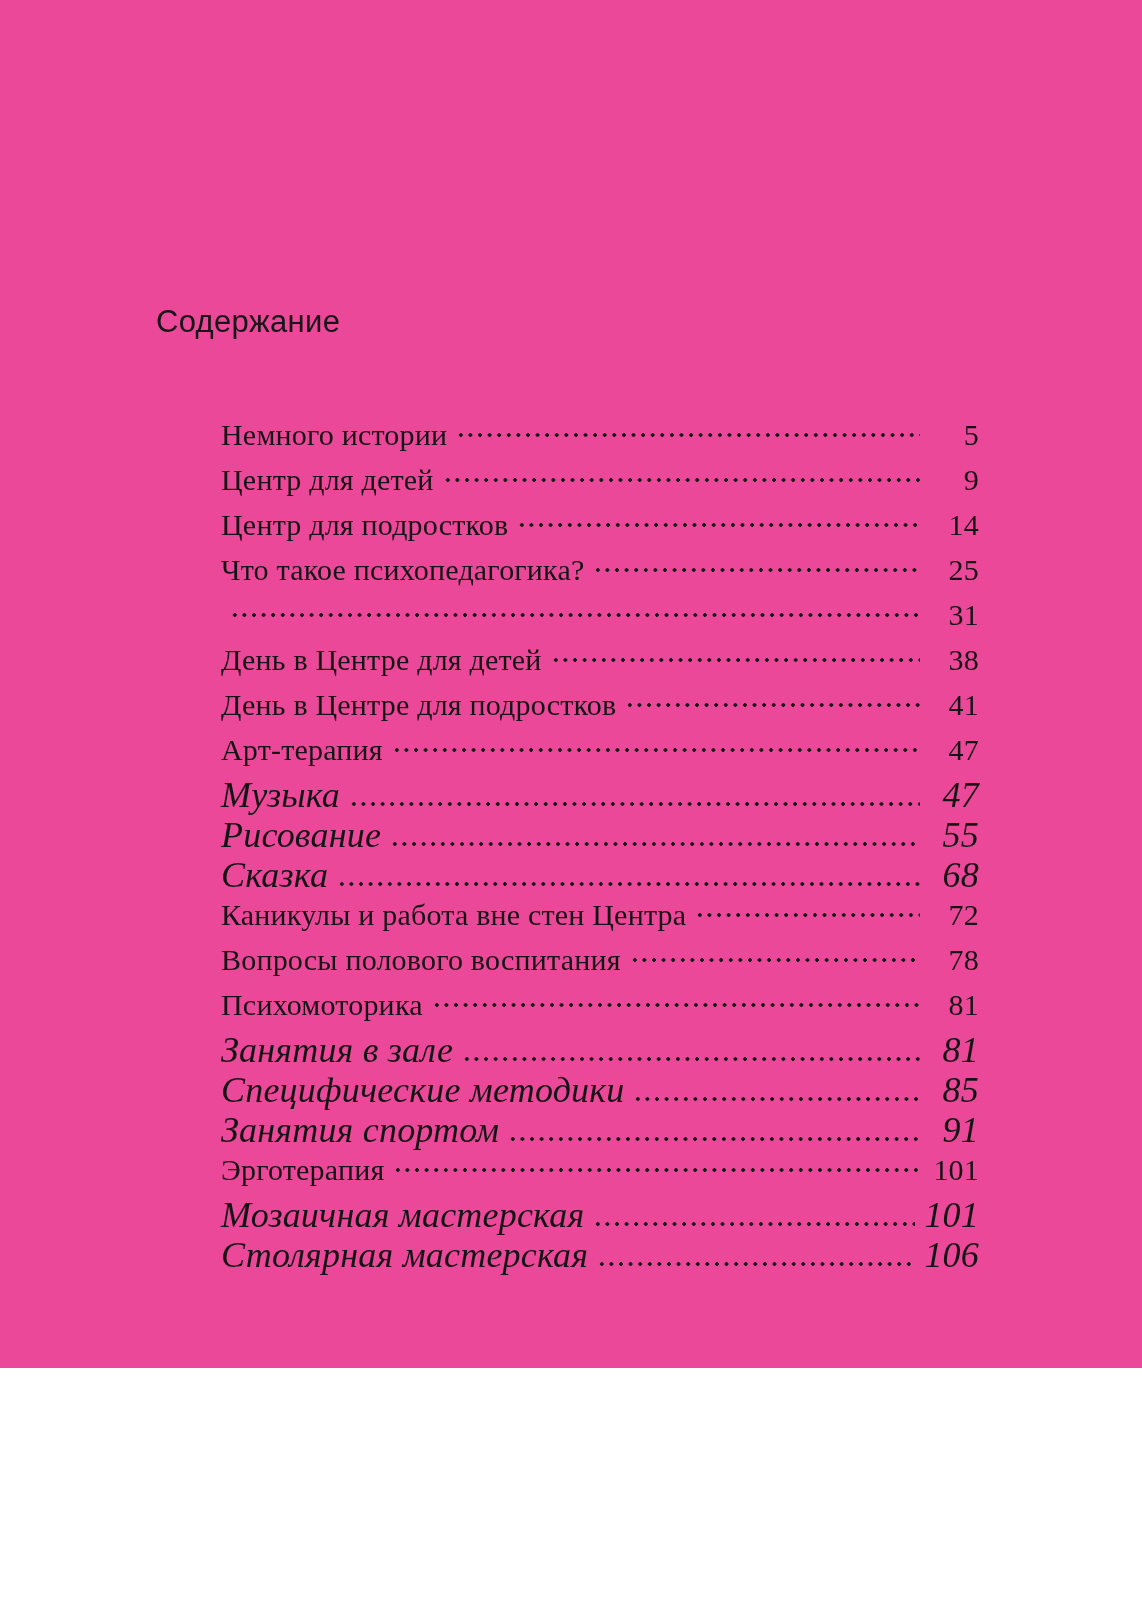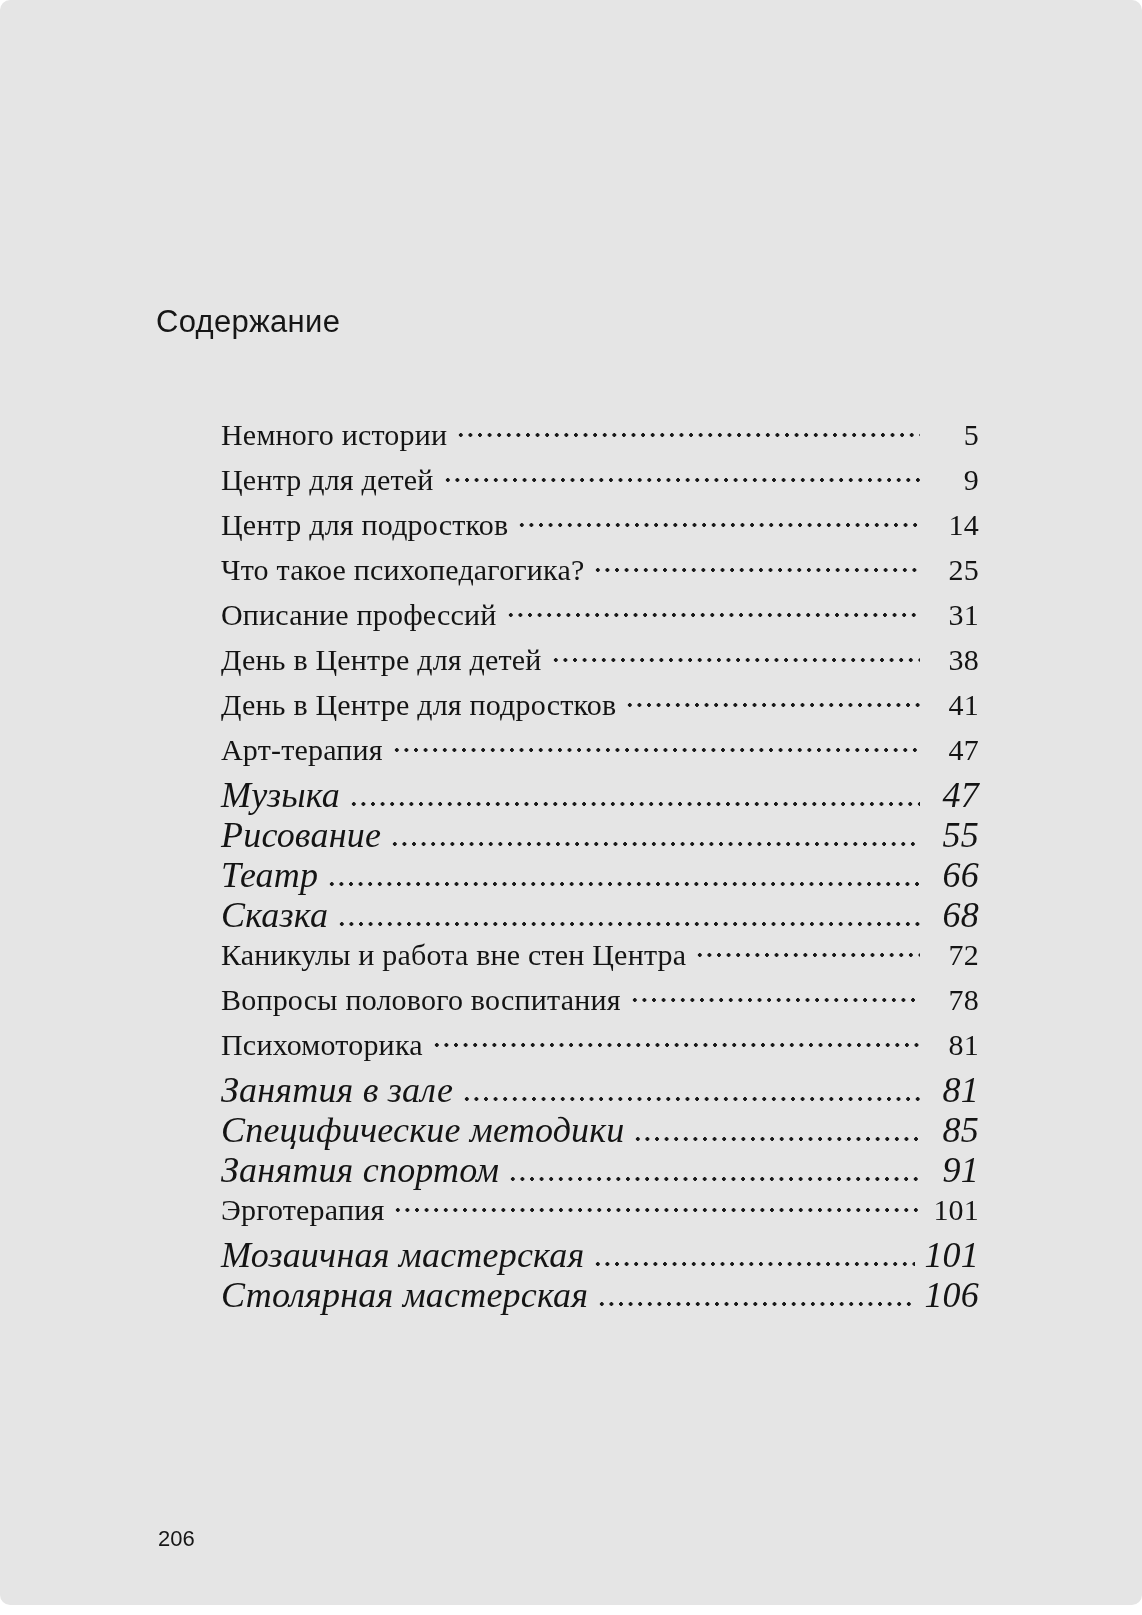--- a/index.html
+++ b/index.html
@@ -3,26 +3,25 @@
 <meta charset="utf-8">
 <style>
   html, body {
     margin: 0;
     padding: 0;
     background: #ffffff;
   }
   .page {
     position: relative;
     width: 1142px;
-    height: 1605px;
-    background: #e5e5e5;
+    height: 1368px;
+    background: #ec4899;
     color: #141414;
     font-family: "Liberation Serif", serif;
     overflow: hidden;
-    border-radius: 10px;
   }
   .heading {
     position: absolute;
     left: 156px;
     top: 306px;
     margin: 0;
     font-family: "Liberation Sans", sans-serif;
     font-size: 31px;
     line-height: 32px;
     font-weight: 400;
@@ -100,21 +99,20 @@
         <span class="title">Центр для подростков</span>
         <span class="leader"></span>
         <span class="num">14</span>
       </div>
       <div class="row main">
         <span class="title">Что такое психопедагогика?</span>
         <span class="leader"></span>
         <span class="num">25</span>
       </div>
       <div class="row main">
-        <span class="title">Описание профессий</span>
         <span class="leader"></span>
         <span class="num">31</span>
       </div>
       <div class="row main">
         <span class="title">День в Центре для детей</span>
         <span class="leader"></span>
         <span class="num">38</span>
       </div>
       <div class="row main">
         <span class="title">День в Центре для подростков</span>
@@ -128,25 +126,20 @@
       </div>
       <div class="row sub">
         <span class="title">Музыка</span>
         <span class="leader"></span>
         <span class="num">47</span>
       </div>
       <div class="row sub">
         <span class="title">Рисование</span>
         <span class="leader"></span>
         <span class="num">55</span>
-      </div>
-      <div class="row sub">
-        <span class="title">Театр</span>
-        <span class="leader"></span>
-        <span class="num">66</span>
       </div>
       <div class="row sub">
         <span class="title">Сказка</span>
         <span class="leader"></span>
         <span class="num">68</span>
       </div>
       <div class="row main">
         <span class="title">Каникулы и работа вне стен Центра</span>
         <span class="leader"></span>
         <span class="num">72</span>

